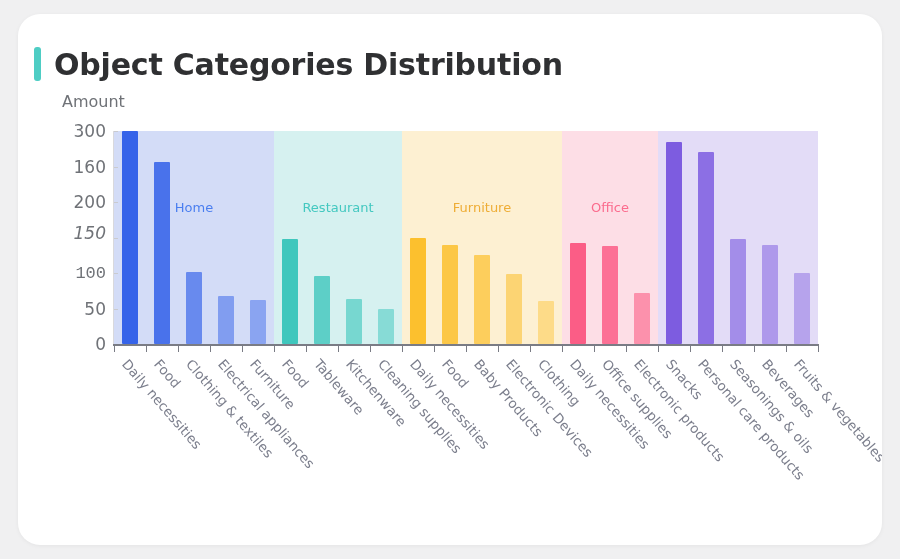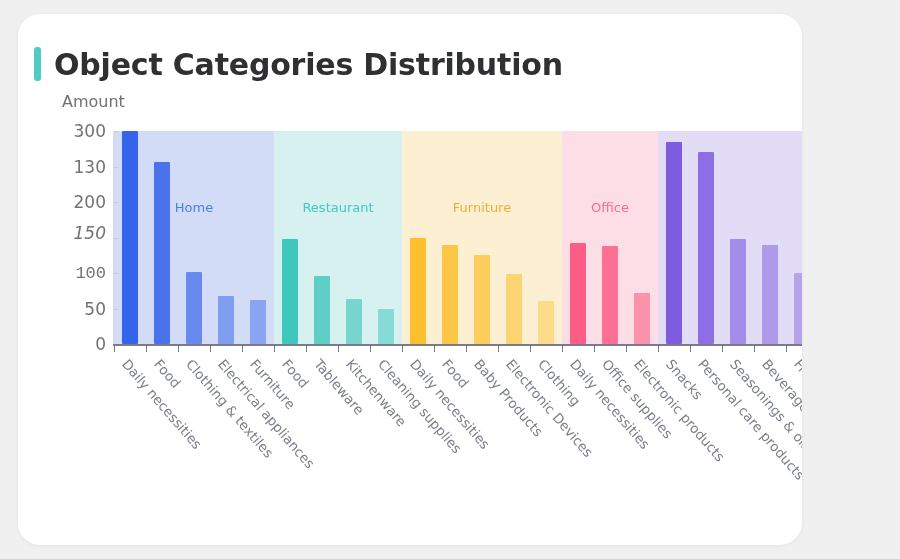--- a/index.html
+++ b/index.html
@@ -10,21 +10,21 @@
     width: 900px;
     height: 559px;
     background: #f0f0f1;
     font-family: "DejaVu Sans", "Liberation Sans", sans-serif;
     overflow: hidden;
   }
   #card {
     position: absolute;
     left: 18px;
     top: 14px;
-    width: 784px;
+    width: 864px;
     height: 531px;
     background: #ffffff;
     border-radius: 22px;
     box-shadow: 0 1px 4px rgba(0,0,0,0.05);
     overflow: hidden;
   }
   
   #title-row {
     position: absolute;
     left: 16px;
@@ -160,21 +160,21 @@
   <div id="chart">
 
     <div id="axis-label-amount">Amount</div>
 
     <div id="ytick-wrap">
         <div class="ytick-label" style="top: 213px;">0</div>
         <div class="ytick-label" style="top: 177.5px;">50</div>
         <div class="ytick-label" style="top: 142px; font-family: Liberation Mono, monospace;">100</div>
         <div class="ytick-label" style="top: 102px; font-style: italic;">150</div>
         <div class="ytick-label" style="top: 71px;">200</div>
-        <div class="ytick-label" style="top: 35.5px;">130</div>
+        <div class="ytick-label" style="top: 35.5px;">160</div>
         <div class="ytick-label" style="top: 0px;">300</div>
       </div>
     <div id="y-axis"></div>
 
     <div id="plot">
         <div class="group-band" style="left: 0px; width: 160px; background: rgb(211, 220, 247);"></div>
         <div class="group-title" style="left: 0px; width: 160px; color: rgb(74, 126, 240);">Home</div>
         <div class="bar" title="Daily necessities: 300" style="left: 8px; width: 16px; height: 213px; background: rgb(53, 99, 233); opacity: 1;"></div>
         <div class="bar" title="Food: 256" style="left: 40px; width: 16px; height: 181.76px; background: rgb(53, 99, 233); opacity: 0.88;"></div>
         <div class="bar" title="Clothing &amp; textiles: 101" style="left: 72px; width: 16px; height: 71.71px; background: rgb(53, 99, 233); opacity: 0.68;"></div>

